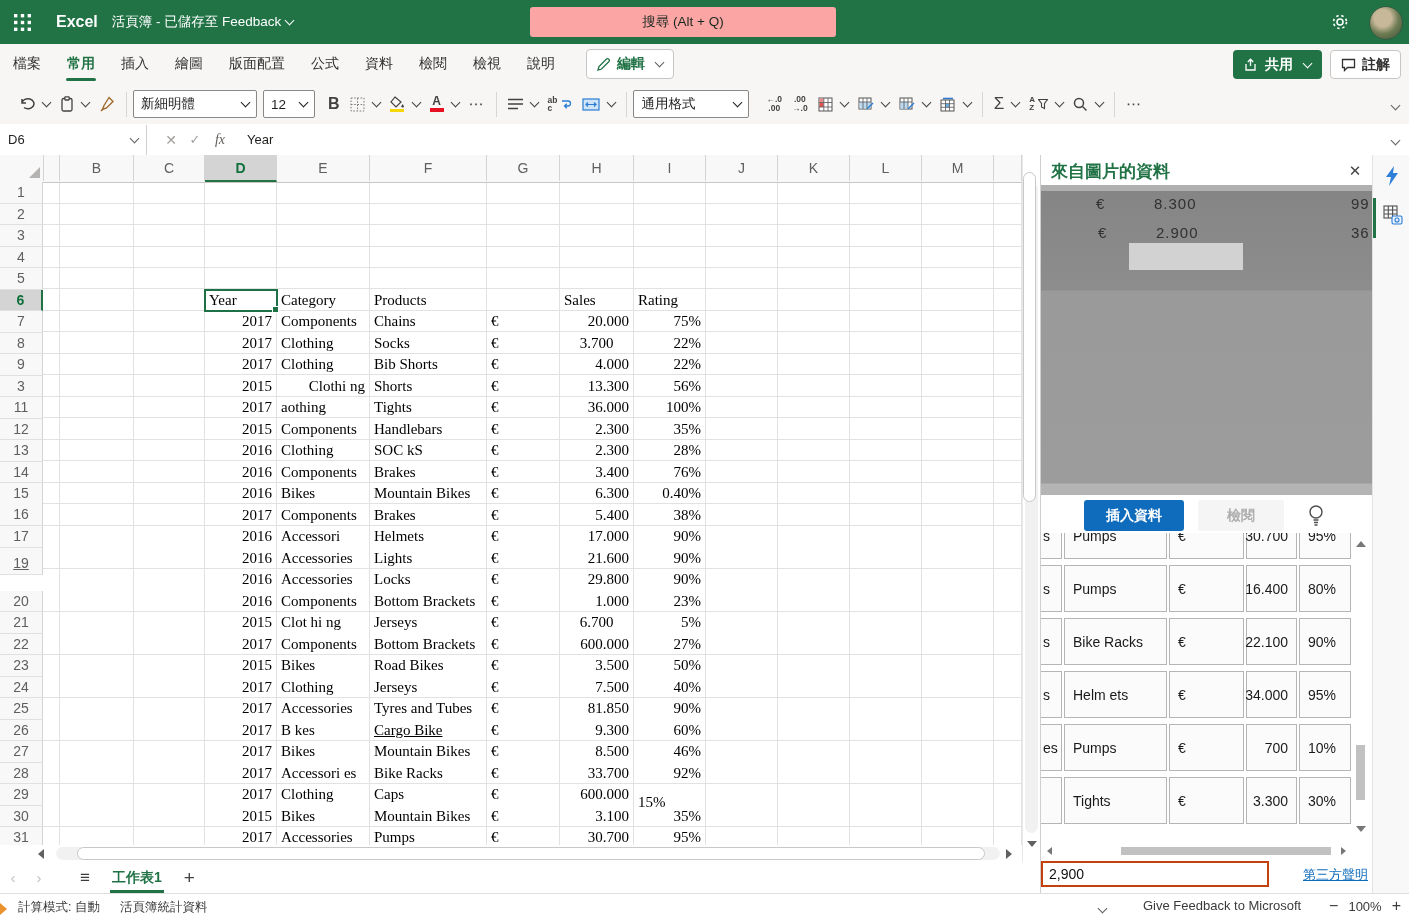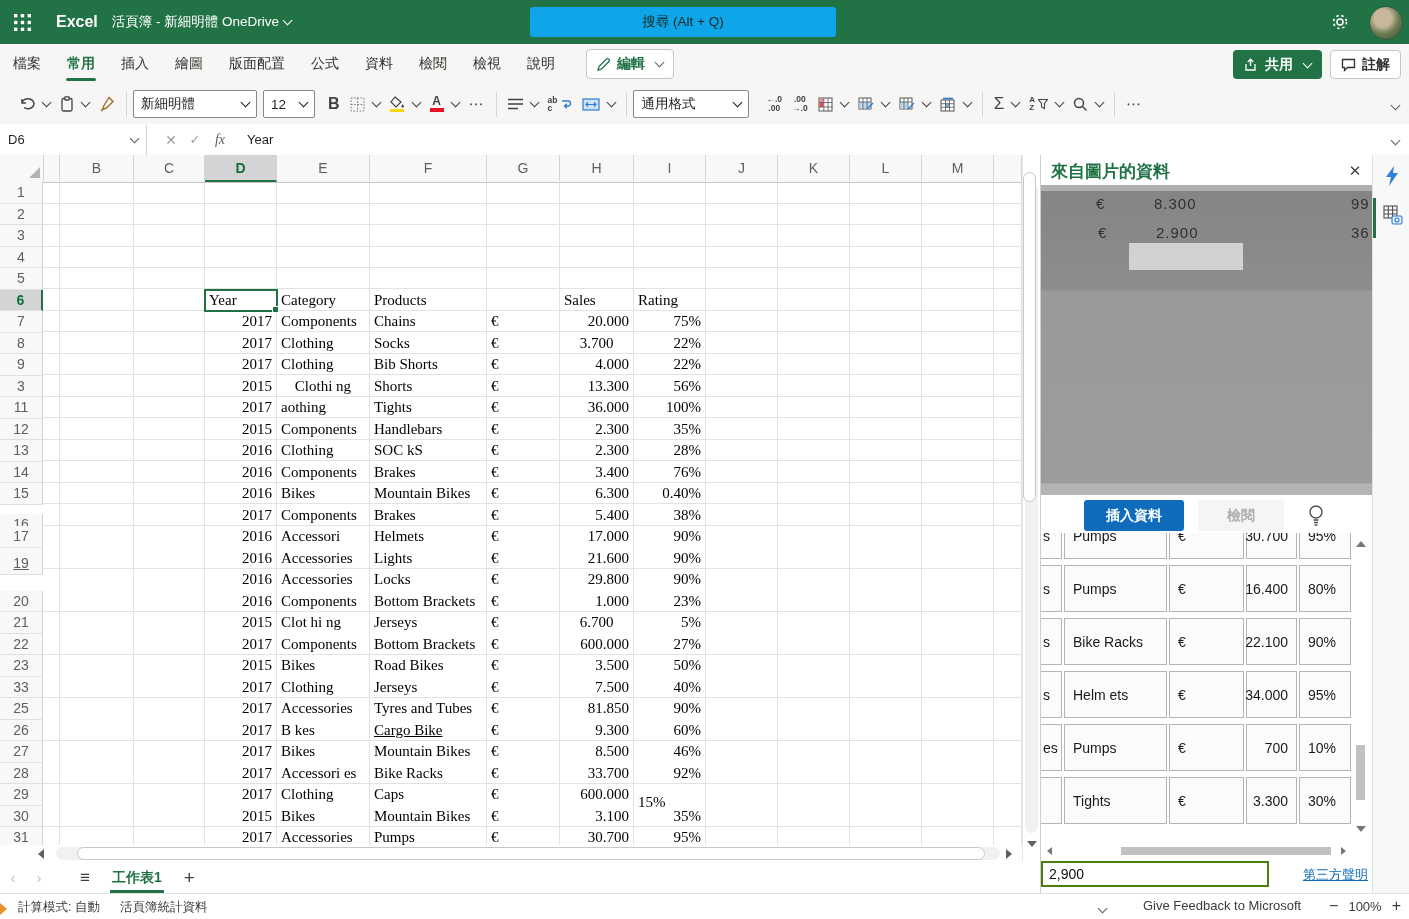--- a/index.html
+++ b/index.html
@@ -7,21 +7,21 @@
        font-family:"Liberation Sans",sans-serif;-webkit-font-smoothing:antialiased;}
   .abs{position:absolute;}
   .chev{width:6px;height:6px;border-right:1.4px solid currentColor;border-bottom:1.4px solid currentColor;
         transform:rotate(45deg);display:inline-block;margin-left:5px;margin-bottom:3px;}
   
   #topbar{left:0;top:0;width:1409px;height:44px;background:#217346;display:flex;align-items:center;color:#fff;}
   #waffle{width:44px;height:44px;display:flex;align-items:center;justify-content:center;cursor:pointer;}
   #waffle svg{display:block;}
   .appname{font-size:16px;font-weight:bold;margin:0 14px 0 12px;}
   .doctitle{font-size:13.5px;color:#fff;display:flex;align-items:center;}
-  #searchbox{left:530px;top:7px;width:306px;height:30px;background:#0ea5e9;border-radius:3px;
+  #searchbox{left:530px;top:7px;width:306px;height:30px;background:#fca5a5;border-radius:3px;
              display:flex;align-items:center;justify-content:center;color:#16281d;font-size:13.5px;cursor:text;}
   #gear{left:1328px;top:10px;width:24px;height:24px;display:flex;align-items:center;justify-content:center;}
   #avatar{left:1369px;top:6px;width:32px;height:32px;border-radius:50%;
           background:radial-gradient(circle at 40% 35%,#c8b89a 0 30%,#6f7d54 55%,#3a4a33 100%);border:1px solid #2f5c43;}
   
   #tabsrow{left:0;top:44px;width:1409px;height:40px;background:#f7f6f4;display:flex;align-items:center;}
   .rtab{padding:0 13px;font-size:14px;color:#323130;height:40px;display:flex;align-items:center;position:relative;cursor:pointer;}
   .rtab.active{color:#217346;font-weight:bold;}
   .rtab.active::after{content:"";position:absolute;left:12px;right:12px;bottom:3px;height:3px;background:#217346;border-radius:2px;}
   #editbtn{margin-left:18px;height:28px;border:1px solid #c8c6c4;border-radius:4px;background:#fff;
@@ -91,21 +91,21 @@
   #ptablewrap{position:absolute;left:0;top:378px;width:312px;height:312px;overflow:hidden;}
   #ptable{position:absolute;left:0;top:-23px;width:312px;}
   .prow2{position:absolute;left:0;width:312px;height:53px;}
   .pcell{position:absolute;top:2px;height:47px;border:1px solid #b5b5b5;background:#fbfbfb;box-sizing:border-box;
          font-size:14px;color:#1a1a1a;display:flex;align-items:center;cursor:pointer;}
   
   #pvs{position:absolute;left:312px;top:378px;width:16px;height:312px;}
   #pvthumb{position:absolute;left:3px;top:212px;width:9px;height:55px;background:#c1c1c1;border-radius:0;cursor:pointer;}
   #phs{position:absolute;left:0px;top:690px;width:312px;height:13px;}
   #phthumb{position:absolute;left:80px;top:2px;width:210px;height:8px;background:#c1c1c1;cursor:pointer;}
-  #paneinput{position:absolute;left:0px;top:706px;width:218px;height:22px;border:2px solid #4d7c0f;font-size:14px;
+  #paneinput{position:absolute;left:0px;top:706px;width:218px;height:22px;border:2px solid #c2410c;font-size:14px;
              padding:0 0 0 6px;color:#111;font-family:"Liberation Sans",sans-serif;outline:none;}
   #thirdparty{position:absolute;left:262px;top:711px;font-size:13px;color:#0f6cbd;text-decoration:underline;cursor:pointer;}
   
   #strip{left:1372px;top:155px;width:37px;height:738px;background:#f8f8f8;border-left:1px solid #e4e2e0;}
   #stripsel{position:absolute;left:0;top:43px;width:3px;height:40px;background:#217346;}
   .stripico{position:absolute;left:10px;width:20px;height:20px;cursor:pointer;}
   
   #sheetbar{left:0;top:862px;width:1040px;height:31px;background:#fff;display:flex;align-items:center;}
   .snav{font-size:15px;color:#c3c1bf;width:26px;text-align:center;cursor:default;}
   #allsheets{font-size:17px;color:#3b3b3b;width:30px;text-align:center;margin-left:18px;cursor:pointer;}
@@ -139,21 +139,21 @@
           <rect x="6.8" y="6.8" width="3.4" height="3.4"></rect>
           <rect x="13.6" y="6.8" width="3.4" height="3.4"></rect>
           <rect x="0" y="13.6" width="3.4" height="3.4"></rect>
           <rect x="6.8" y="13.6" width="3.4" height="3.4"></rect>
           <rect x="13.6" y="13.6" width="3.4" height="3.4"></rect>
         </g>
       </svg>
   </div>
   <span class="appname">Excel</span>
   <span class="doctitle">
-      <span>活頁簿 - 新細明體 OneDrive</span>
+      <span>活頁簿 - 已儲存至 Feedback</span>
       <span class="chev"></span>
     </span>
   <div id="searchbox" class="abs">
       <span>搜尋 (Alt + Q)</span>
     </div>
   <div id="gear" class="abs">
     <svg width="20" height="20" viewBox="0 0 20 20">
         <g stroke="#fff" stroke-width="1.6" fill="none">
           <circle cx="10" cy="10" r="3"></circle>
           <circle cx="10" cy="10" r="6.5" stroke-dasharray="2.4 2.8"></circle>
@@ -405,21 +405,21 @@
       <div class="cell" style="left: 491px; width: 64px; top: 150.5px; text-align: left;">€</div>
       <div class="cell" style="left: 564px; width: 65px; top: 150.5px; text-align: center;">3.700</div>
       <div class="cell" style="left: 638px; width: 63px; top: 150.5px; text-align: right;">22%</div>
       <div class="cell" style="left: 209px; width: 63px; top: 172px; text-align: right;">2017</div>
       <div class="cell" style="left: 281px; width: 84px; top: 172px; text-align: left;">Clothing</div>
       <div class="cell" style="left: 374px; width: 108px; top: 172px; text-align: left;">Bib Shorts</div>
       <div class="cell" style="left: 491px; width: 64px; top: 172px; text-align: left;">€</div>
       <div class="cell" style="left: 564px; width: 65px; top: 172px; text-align: right;">4.000</div>
       <div class="cell" style="left: 638px; width: 63px; top: 172px; text-align: right;">22%</div>
       <div class="cell" style="left: 209px; width: 63px; top: 193.5px; text-align: right;">2015</div>
-      <div class="cell" style="left: 281px; width: 84px; top: 193.5px; text-align: center; font-family: Liberation Serif, serif;">Clothi ng</div>
+      <div class="cell" style="left: 281px; width: 84px; top: 193.5px; text-align: right; font-family: Liberation Serif, serif;">Clothi ng</div>
       <div class="cell" style="left: 374px; width: 108px; top: 193.5px; text-align: left;">Shorts</div>
       <div class="cell" style="left: 491px; width: 64px; top: 193.5px; text-align: left;">€</div>
       <div class="cell" style="left: 564px; width: 65px; top: 193.5px; text-align: right;">13.300</div>
       <div class="cell" style="left: 638px; width: 63px; top: 193.5px; text-align: right;">56%</div>
       <div class="cell" style="left: 209px; width: 63px; top: 215px; text-align: right;">2017</div>
       <div class="cell" style="left: 281px; width: 84px; top: 215px; text-align: left;">aothing</div>
       <div class="cell" style="left: 374px; width: 108px; top: 215px; text-align: left;">Tights</div>
       <div class="cell" style="left: 491px; width: 64px; top: 215px; text-align: left;">€</div>
       <div class="cell" style="left: 564px; width: 65px; top: 215px; text-align: right;">36.000</div>
       <div class="cell" style="left: 638px; width: 63px; top: 215px; text-align: right;">100%</div>
@@ -573,29 +573,29 @@
       <div class="rh sel" style="top: 107.5px;">6</div>
       <div class="rh" style="top: 129px;">7</div>
       <div class="rh" style="top: 150.5px;">8</div>
       <div class="rh" style="top: 172px;">9</div>
       <div class="rh" style="top: 193.5px;">3</div>
       <div class="rh" style="top: 215px;">11</div>
       <div class="rh" style="top: 236.5px;">12</div>
       <div class="rh" style="top: 258px;">13</div>
       <div class="rh" style="top: 279.5px;">14</div>
       <div class="rh" style="top: 301px;">15</div>
-      <div class="rh" style="top: 332px;">16</div>
+      <div class="rh" style="top: 322px;">16</div>
       <div class="rh" style="top: 344px;">17</div>
       <div class="rh" style="top: 365.5px;">18</div>
       <div class="rh" style="top: 371px; text-decoration: underline;">19</div>
       <div class="rh" style="top: 408.5px;">20</div>
       <div class="rh" style="top: 430px;">21</div>
       <div class="rh" style="top: 451.5px;">22</div>
       <div class="rh" style="top: 473px;">23</div>
-      <div class="rh" style="top: 494.5px;">33</div>
+      <div class="rh" style="top: 494.5px;">24</div>
       <div class="rh" style="top: 516px;">25</div>
       <div class="rh" style="top: 537.5px;">26</div>
       <div class="rh" style="top: 559px;">27</div>
       <div class="rh" style="top: 580.5px;">28</div>
       <div class="rh" style="top: 602px;">29</div>
       <div class="rh" style="top: 623.5px;">30</div>
       <div class="rh" style="top: 645px;">31</div>
     </div>
 </div>
 <div id="vscrollstrip" class="abs">

